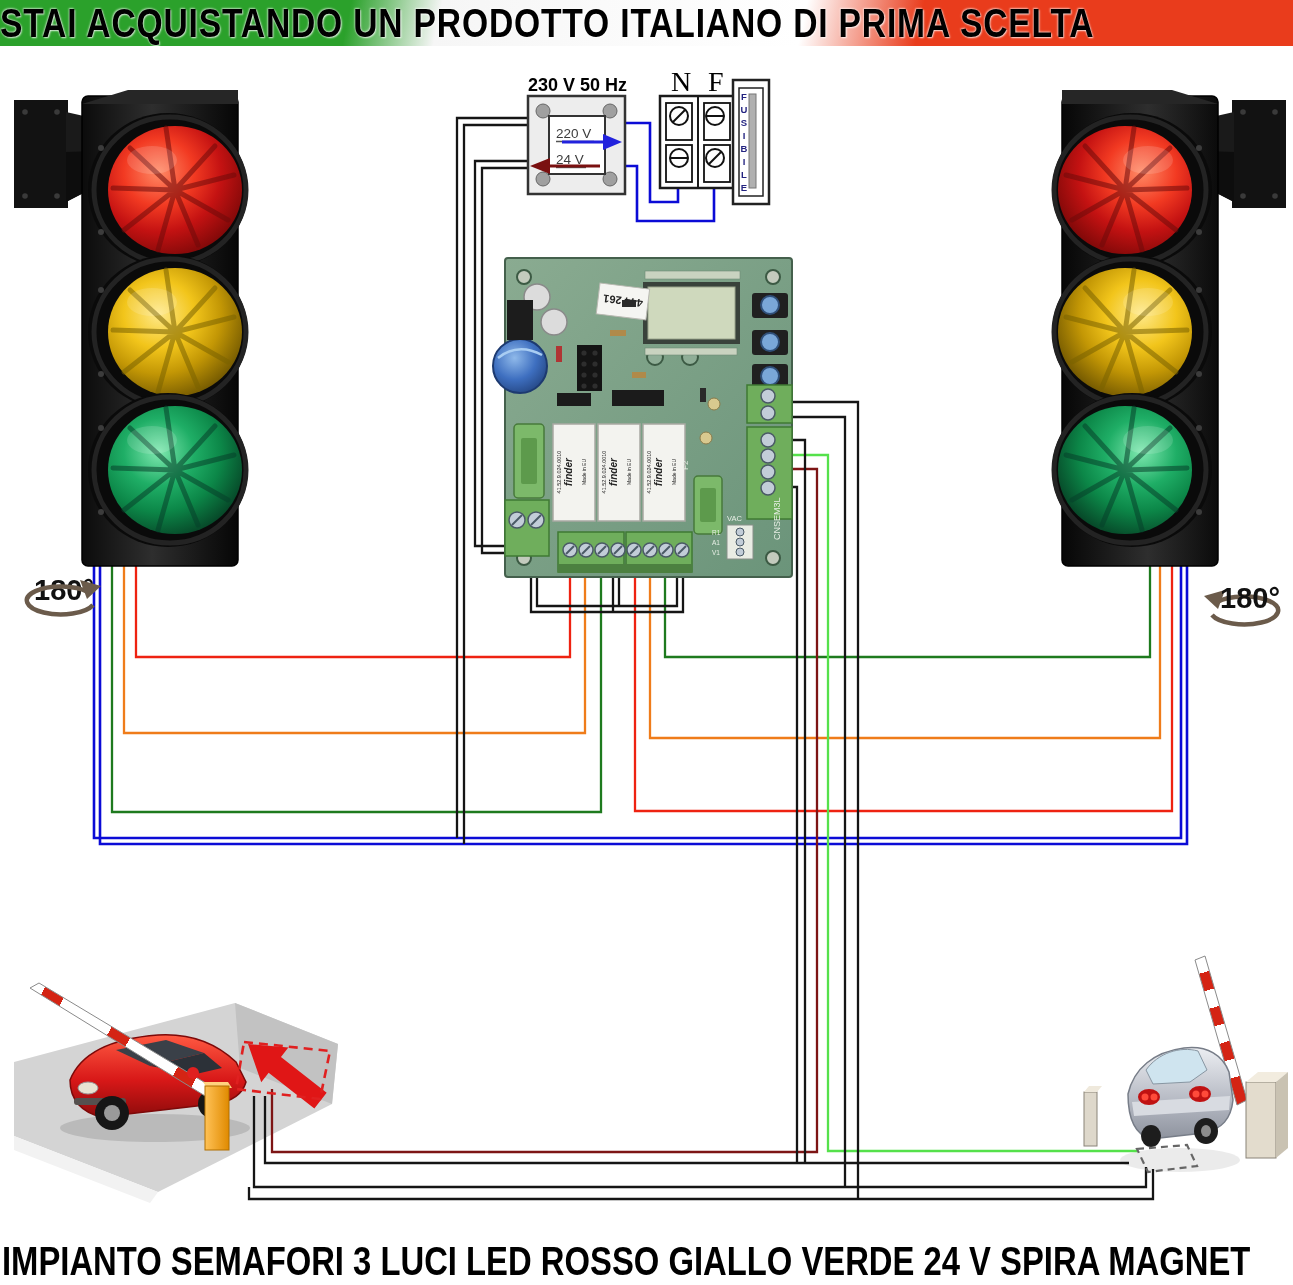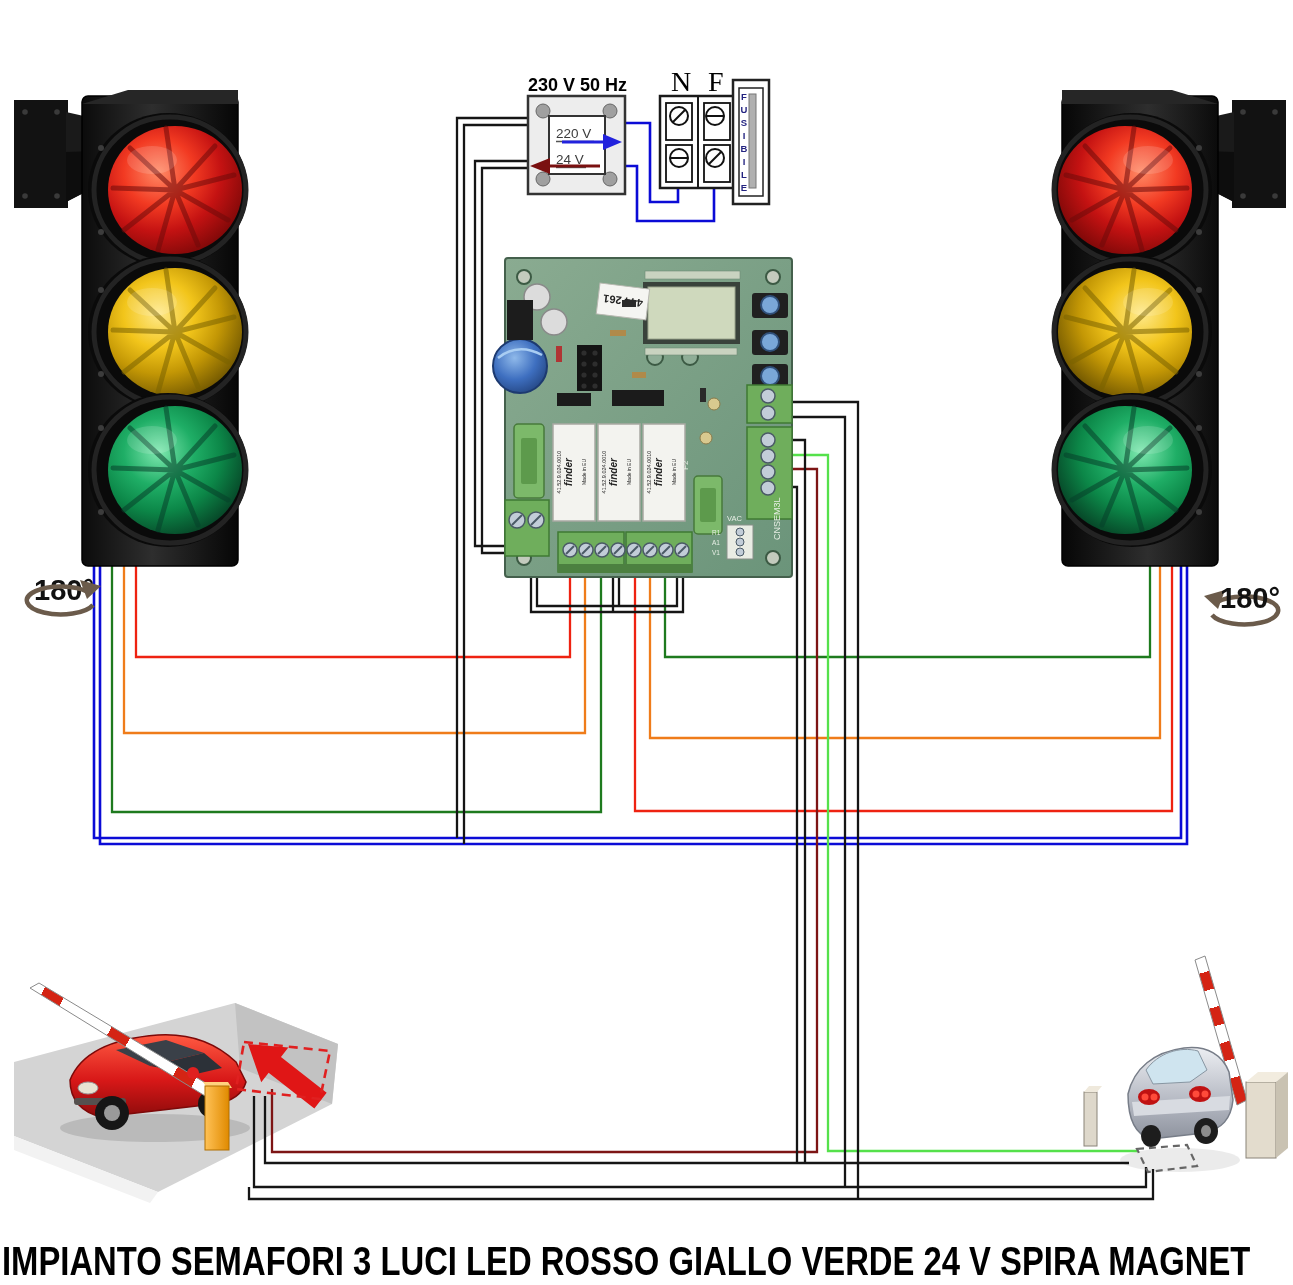--- a/index.html
+++ b/index.html
@@ -446,15 +446,18 @@
     <path d="M88,592 A34,14 0 1 0 93,605" fill="none" stroke="#6b5b4b" stroke-width="4.5"></path>
     <polygon points="80,580 101,586 87,599" fill="#6b5b4b"></polygon>
   </g>
   <g transform="translate(1305,10) scale(-1,1)">
     <path d="M88,592 A34,14 0 1 0 93,605" fill="none" stroke="#6b5b4b" stroke-width="4.5"></path>
     <polygon points="80,580 101,586 87,599" fill="#6b5b4b"></polygon>
   </g>
   <text x="1220" y="608" font-size="29" font-weight="bold" fill="#111">180°</text>
 </svg>
 
+<div class="banner">
+  <span>STAI ACQUISTANDO UN PRODOTTO ITALIANO DI PRIMA SCELTA</span>
+</div>
 <div class="caption">IMPIANTO SEMAFORI 3 LUCI LED ROSSO GIALLO VERDE 24 V SPIRA MAGNET</div>
 
 </div>
 
 </body></html>

